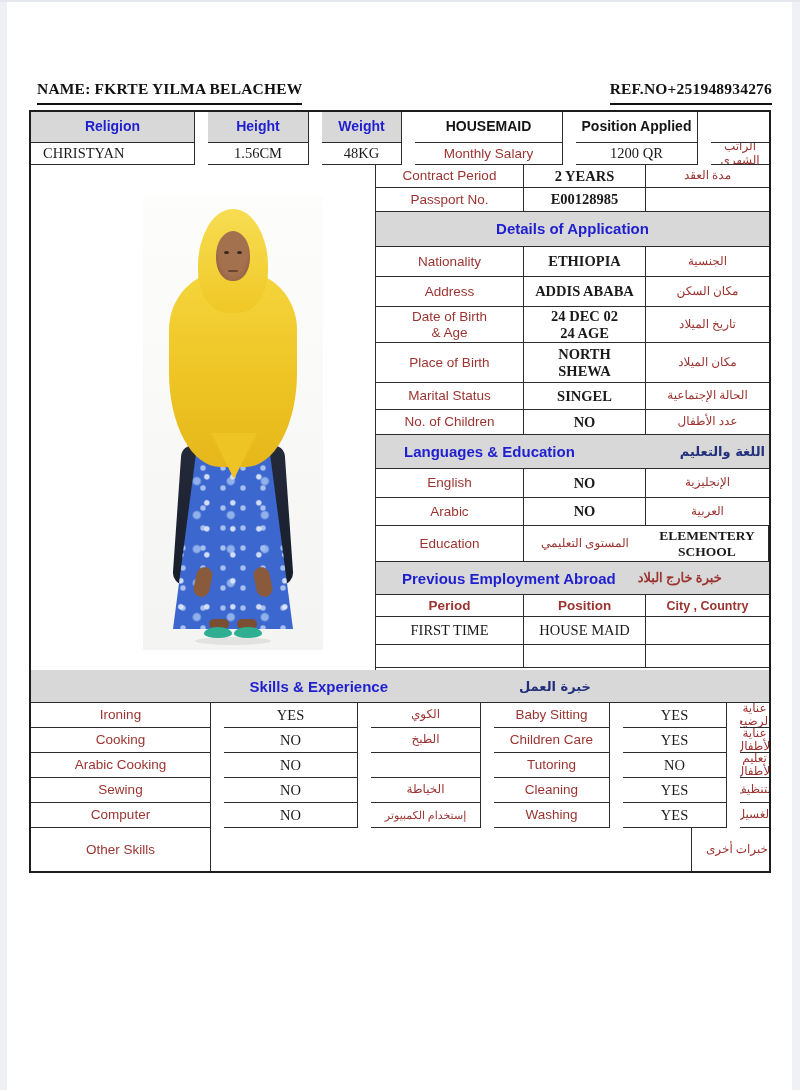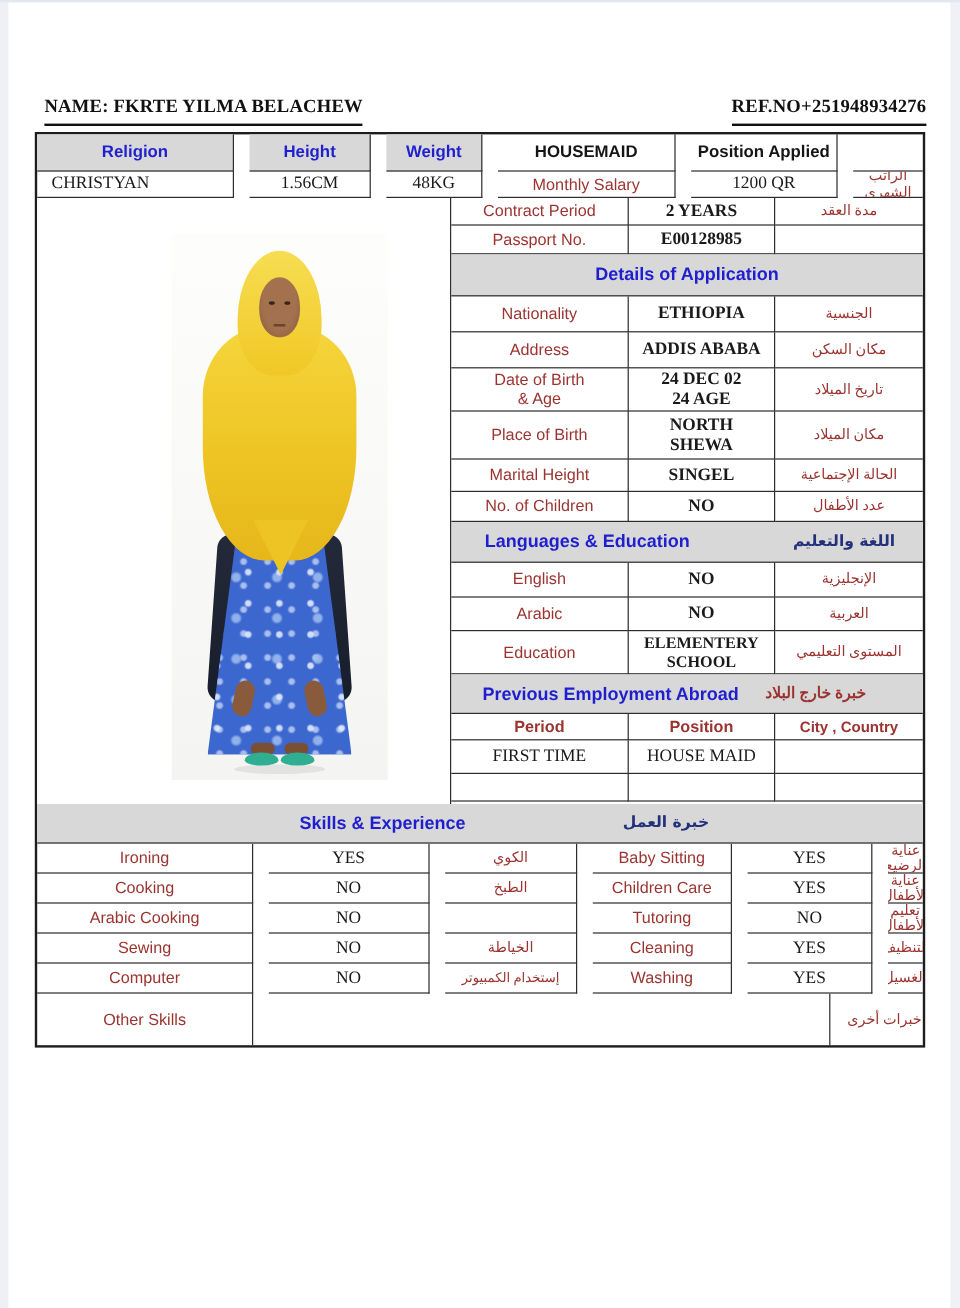--- a/index.html
+++ b/index.html
@@ -179,52 +179,52 @@
         </div>
         <div class="prow" style="height:40px">
           <div class="cell red bR bB">Place of Birth</div>
           <div class="cell serif6 bR bB" style="flex-direction:column">
             <span>NORTH</span>
             <span>SHEWA</span>
           </div>
           <div class="cell ar bB">مكان الميلاد</div>
         </div>
         <div class="prow" style="height:27px">
-          <div class="cell red bR bB">Marital Height</div>
+          <div class="cell red bR bB">Marital Status</div>
           <div class="cell serif6 bR bB">SINGEL</div>
           <div class="cell ar bB">الحالة الإجتماعية</div>
         </div>
         <div class="prow" style="height:25px">
           <div class="cell red bR bB">No. of Children</div>
           <div class="cell serif6 bR bB">NO</div>
           <div class="cell ar bB">عدد الأطفال</div>
         </div>
 
-        <div class="phead gray bB" style="height:33px;justify-content:space-between;padding:0 23px 0 28px">
+        <div class="phead gray bB" style="height:33px;justify-content:space-between;padding:0 4px 0 28px">
           <span class="titleblue">Languages &amp; Education</span>
           <span class="arblue">اللغة والتعليم</span>
         </div>
 
         <div class="prow" style="height:29px">
           <div class="cell red bR bB">English</div>
           <div class="cell serif6 bR bB">NO</div>
           <div class="cell ar bB">الإنجليزية</div>
         </div>
         <div class="prow" style="height:28px">
           <div class="cell red bR bB">Arabic</div>
           <div class="cell serif6 bR bB">NO</div>
           <div class="cell ar bB">العربية</div>
         </div>
         <div class="prow" style="height:36px">
           <div class="cell red bR bB">Education</div>
+          <div class="cell ar bB">المستوى التعليمي</div>
           <div class="cell serif6 bR bB" style="flex-direction:column;font-size:13.5px">
             <span>ELEMENTERY</span>
             <span>SCHOOL</span>
           </div>
-          <div class="cell ar bB">المستوى التعليمي</div>
         </div>
 
         <div class="phead gray bB" style="height:32px;padding-left:26px;gap:22px">
           <span class="titleblue">Previous Employment Abroad</span>
           <span class="ar" style="font-weight:bold;font-size:13px">خبرة خارج البلاد</span>
         </div>
 
         <div class="prow" style="height:22px">
           <div class="cell redb bR bB">Period</div>
           <div class="cell redb bR bB">Position</div>

